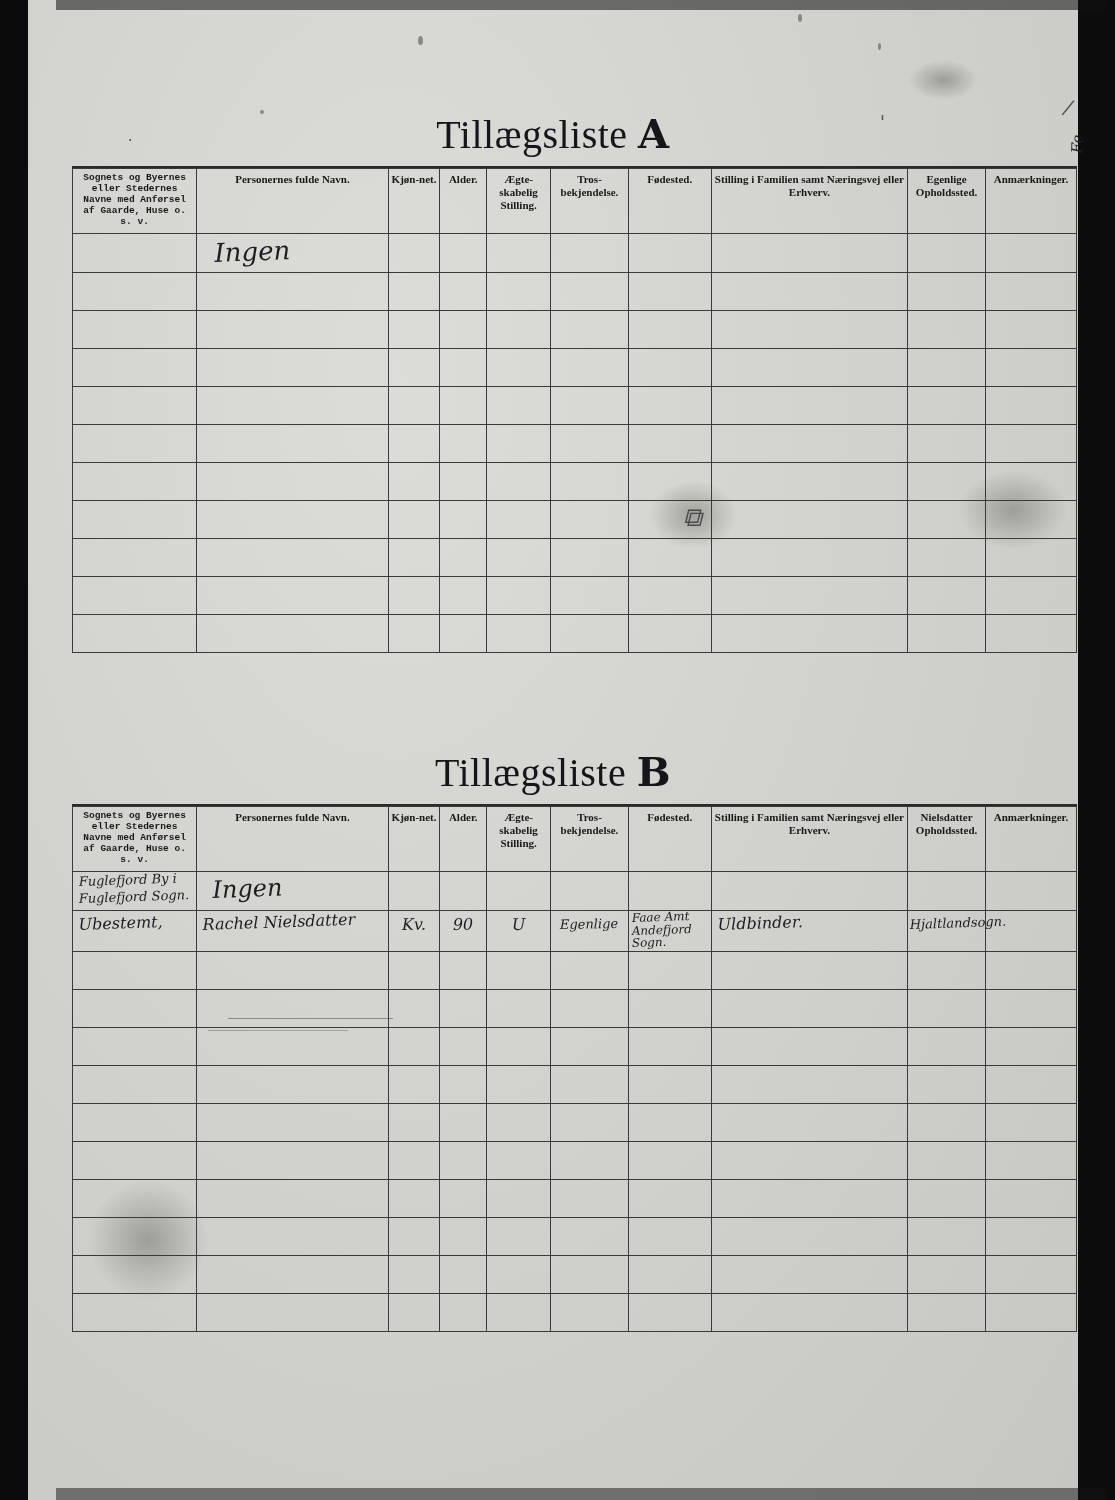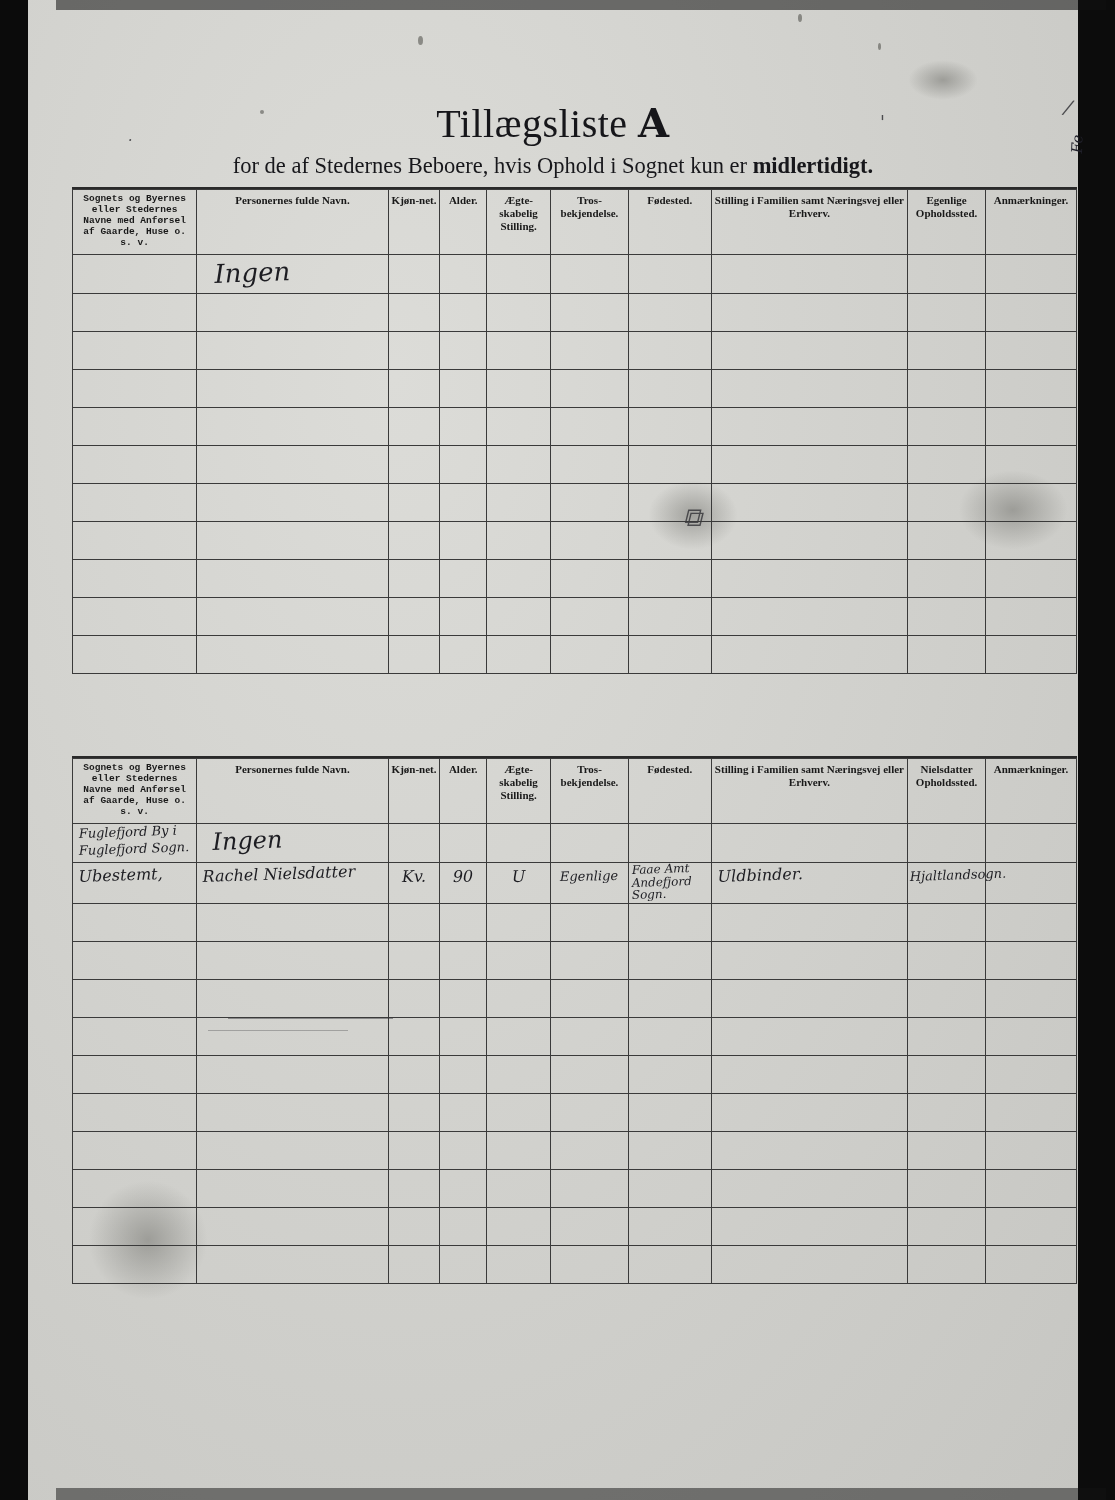--- a/index.html
+++ b/index.html
@@ -162,27 +162,24 @@
     <div class="speck" style="left:232px;top:110px;width:4px;height:4px;"></div>
     <div class="smudge" style="left:880px;top:60px;width:70px;height:40px;"></div>
     <div class="smudge" style="left:620px;top:480px;width:90px;height:70px;"></div>
     <div class="smudge" style="left:930px;top:470px;width:110px;height:80px;"></div>
     <div class="smudge" style="left:60px;top:1180px;width:120px;height:120px;"></div>
 
     <div class="pencil-mark" style="left:100px;top:128px;">.</div>
     <div class="pencil-mark" style="left:852px;top:112px;font-size:18px;">'</div>
     <div class="pencil-mark" style="left:655px;top:502px;font-size:26px;opacity:.75;">⧉</div>
 
-    <div class="block" style="top:99px;">
+    <div class="block" style="top:110px;">
       <div class="title">
         <span>Tillægsliste</span>
         <span class="letter">A</span>
-      </div>
-      <div class="subtitle">
-        <span>for de af Stedernes Beboere, hvis Ophold i Sognet kun er </span><span class="bold">midlertidigt.</span>
       </div>
       <div class="rule"></div>
 
       <table class="census">
         <colgroup>
           <col style="width:120px">
             <col style="width:185px">
             <col style="width:50px">
           <col style="width:45px">
             <col style="width:62px">
@@ -341,20 +338,24 @@
               <td></td>
               <td></td>
               <td></td>
               <td></td>
             </tr>
         </tbody>
       </table>
     </div>
 
     <div class="block" style="top:748px;">
+      <div class="title">
+        <span>Tillægsliste</span>
+        <span class="letter">B</span>
+      </div>
       <div class="rule"></div>
 
       <table class="census">
         <colgroup>
           <col style="width:120px">
             <col style="width:185px">
             <col style="width:50px">
           <col style="width:45px">
             <col style="width:62px">
             <col style="width:75px">

